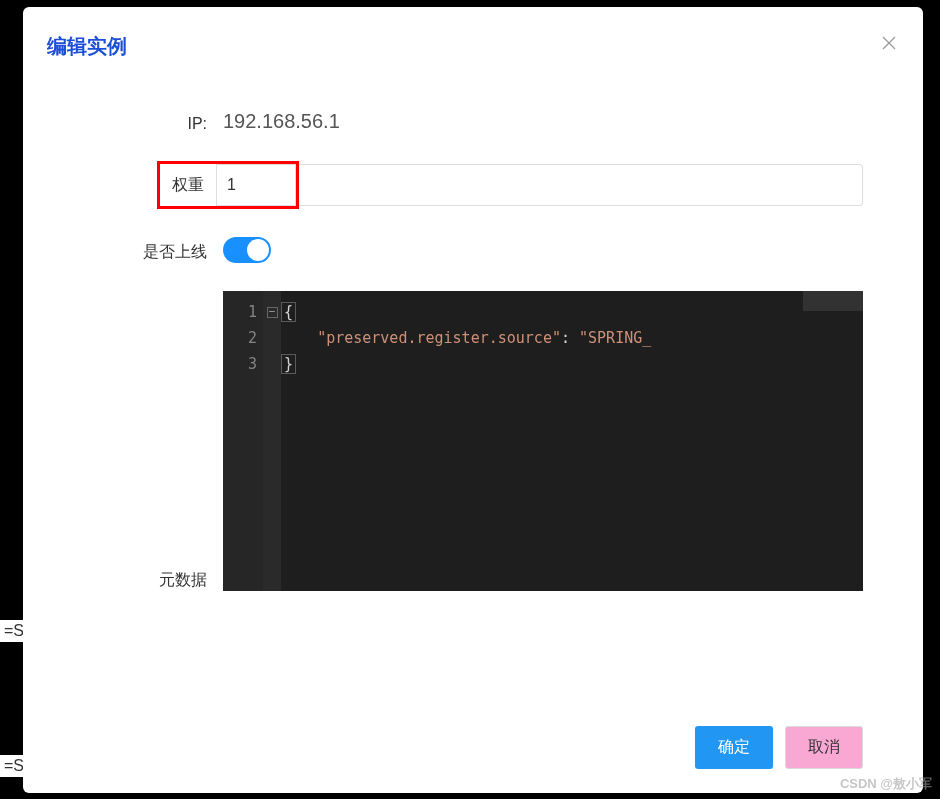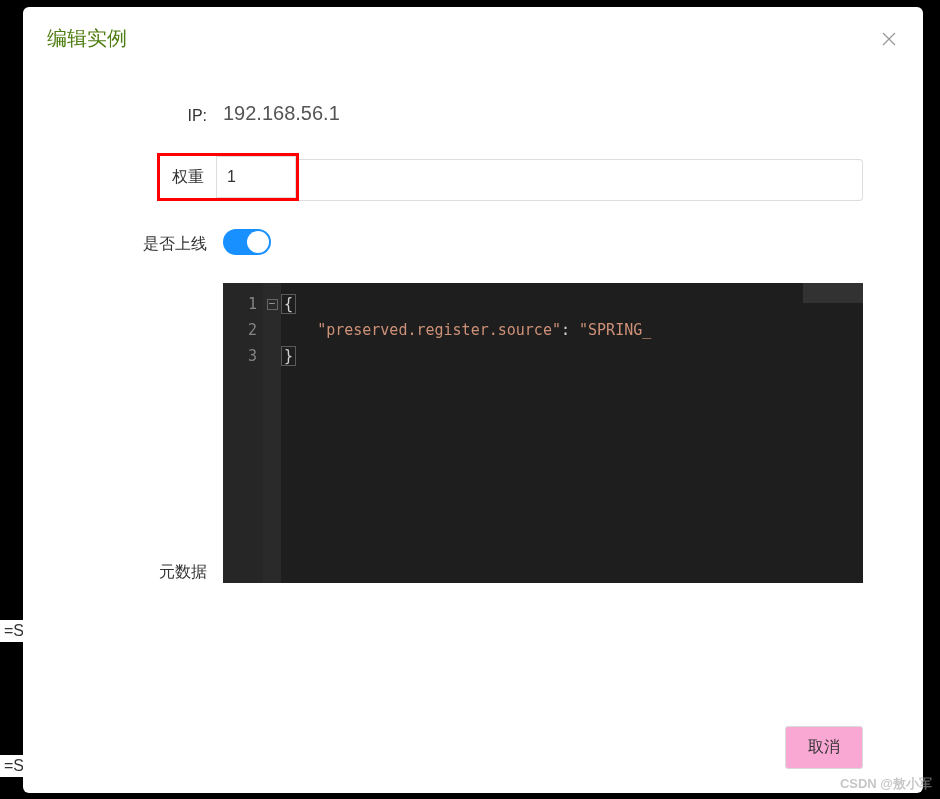--- a/index.html
+++ b/index.html
@@ -37,22 +37,23 @@
       flex-direction: column;
     }
     .modal-header {
       padding: 18px 24px;
       display: flex;
       justify-content: space-between;
       align-items: center;
     }
     .modal-title {
       font-size: 20px;
-      color: #4d7c0f;
-      font-weight: 400;
+      color: #1d4ed8;
+      font-weight: 700;
+      margin-top: 8px;
     }
     .close-btn {
       cursor: pointer;
       width: 20px;
       height: 20px;
       display: flex;
       align-items: center;
       justify-content: center;
       color: #999;
     }
@@ -105,21 +106,21 @@
     .weight-input-extend {
       flex: 1;
       height: 42px;
       border: 1px solid #ddd;
       border-left: none;
       border-radius: 0 4px 4px 0;
     }
     .weight-wrapper {
       display: flex;
       flex: 1;
-      align-items: flex-end;
+      align-items: center;
     }
     .weight-row-outer {
       display: flex;
       align-items: center;
       margin-bottom: 28px;
     }
     .weight-row-outer .spacer {
       width: 77px;
       flex-shrink: 0;
     }
@@ -292,17 +293,18 @@
         </div>
         <div class="code-content"><span class="brace">{</span>
     <span class="json-key">"preserved.register.source"</span><span class="json-colon">: </span><span class="json-str">"SPRING_</span>
 <span class="brace">}</span></div>
         <div class="minimap"></div>
       </div>
     </div>
   </div>
 
   <div class="modal-footer">
+    <button class="btn btn-primary">确定</button>
     <button class="btn btn-default">取消</button>
   </div>
 </div>
 
 <div class="watermark">CSDN @敖小军</div>
 
 </body></html>

